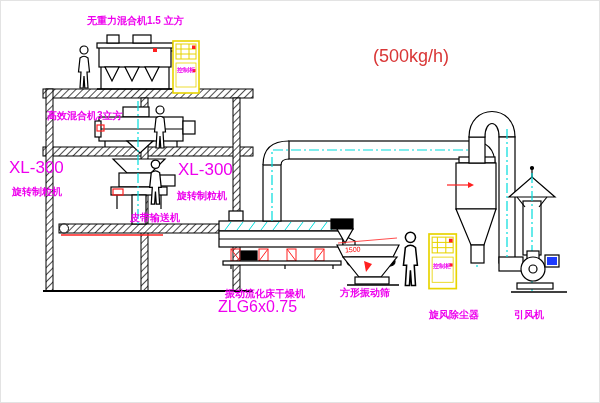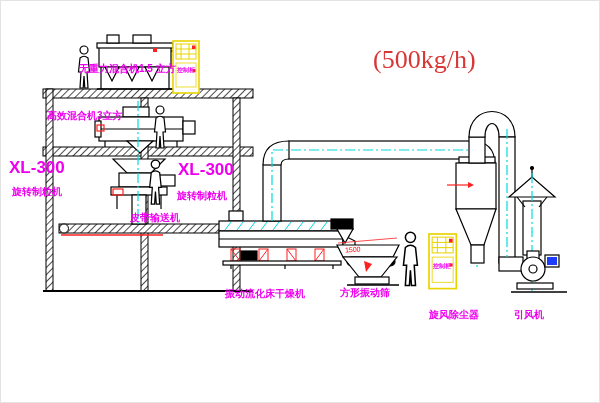--- a/index.html
+++ b/index.html
@@ -5,22 +5,22 @@
   html,body{margin:0;padding:0;background:#fff;}
   .canvas{position:relative;width:600px;height:403px;background:#fff;overflow:hidden;
           font-family:"Liberation Sans","DejaVu Sans",sans-serif;border:1px solid #e3e3e3;box-sizing:border-box;}
   .lbl{position:absolute;white-space:nowrap;line-height:1;color:#ee00ee;font-weight:bold;}
   .lbl.red{color:#d93636;}
   .lbl.dim{color:#ff0000;font-weight:normal;}
   svg{position:absolute;left:0;top:0;}
   .t6{font-size:6px;}  .t7{font-size:7px;}  .t9{font-size:10px;}
   .t10{font-size:10px;}
   .t15{font-size:15px;} .t16{font-size:16px;font-weight:normal;}
-  .t17{font-size:17px;font-weight:bold;}
-  .t23{font-size:26px;font-weight:normal;font-family:Liberation Serif, serif;}
+  .t17{font-size:17px;font-weight:normal;}
+  .t23{font-size:18px;font-weight:normal;}
 </style>
 </head>
 <body>
 
 <div class="canvas">
 
 <svg width="600" height="403" viewBox="0 0 600 403">
   <defs>
     <pattern id="hatch" width="5" height="5" patternUnits="userSpaceOnUse" patternTransform="rotate(45)">
       <rect width="5" height="5" fill="#fff"></rect>
@@ -198,32 +198,33 @@
   <use href="#person-shape" x="0" y="0" transform="translate(150,104)"></use>
   <use href="#person-shape" x="0" y="0" transform="translate(145,158) scale(1.05)"></use>
   <use href="#person-shape" x="0" y="0" transform="translate(398,230) scale(1.27)"></use>
 
   <use href="#cabinet-shape" transform="translate(172,40)"></use>
   <use href="#cabinet-shape" transform="translate(428,233) scale(1.05)"></use>
 </svg>
 
 <span class="lbl red t23" style="left:372px;top:46px;">(500kg/h)</span>
 
-<span class="lbl t10" style="left:78px;top:15px;margin-top:48px;">无重力混合机1.5 立方</span>
+<span class="lbl t10" style="left:86px;top:15px;">无重力混合机1.5 立方</span>
 <span class="lbl t9" style="left:46px;top:110px;">高效混合机3立方</span>
 
 <span class="lbl t17" style="left:8px;top:158px;">XL-300</span>
 <span class="lbl t9" style="left:11px;top:186px;">旋转制粒机</span>
 
 <span class="lbl t17" style="left:177px;top:160px;">XL-300</span>
 <span class="lbl t9" style="left:176px;top:190px;">旋转制粒机</span>
 
 <span class="lbl t9" style="left:129px;top:212px;">皮带输送机</span>
 
 <span class="lbl t9" style="left:224px;top:288px;">振动流化床干燥机</span>
+<span class="lbl t16" style="left:217px;top:298px;">ZLG6x0.75</span>
 
 <span class="lbl t9" style="left:339px;top:287px;">方形振动筛</span>
 
 <span class="lbl t10" style="left:428px;top:297px;margin-top:12px;">旋风除尘器</span>
 <span class="lbl t10" style="left:513px;top:300px;margin-top:9px;">引风机</span>
 
 <span class="lbl t6" style="left:176px;top:66px;">控制柜</span>
 <span class="lbl t6" style="left:432px;top:262px;">控制柜</span>
 
 <span class="lbl dim t7" style="left:344px;top:245px;transform:rotate(-4deg);">1500</span>

